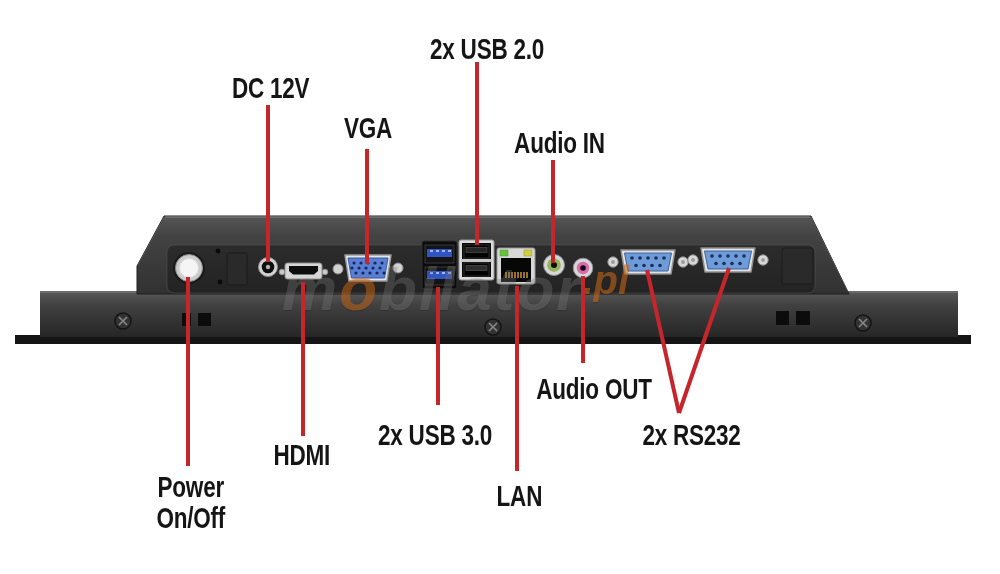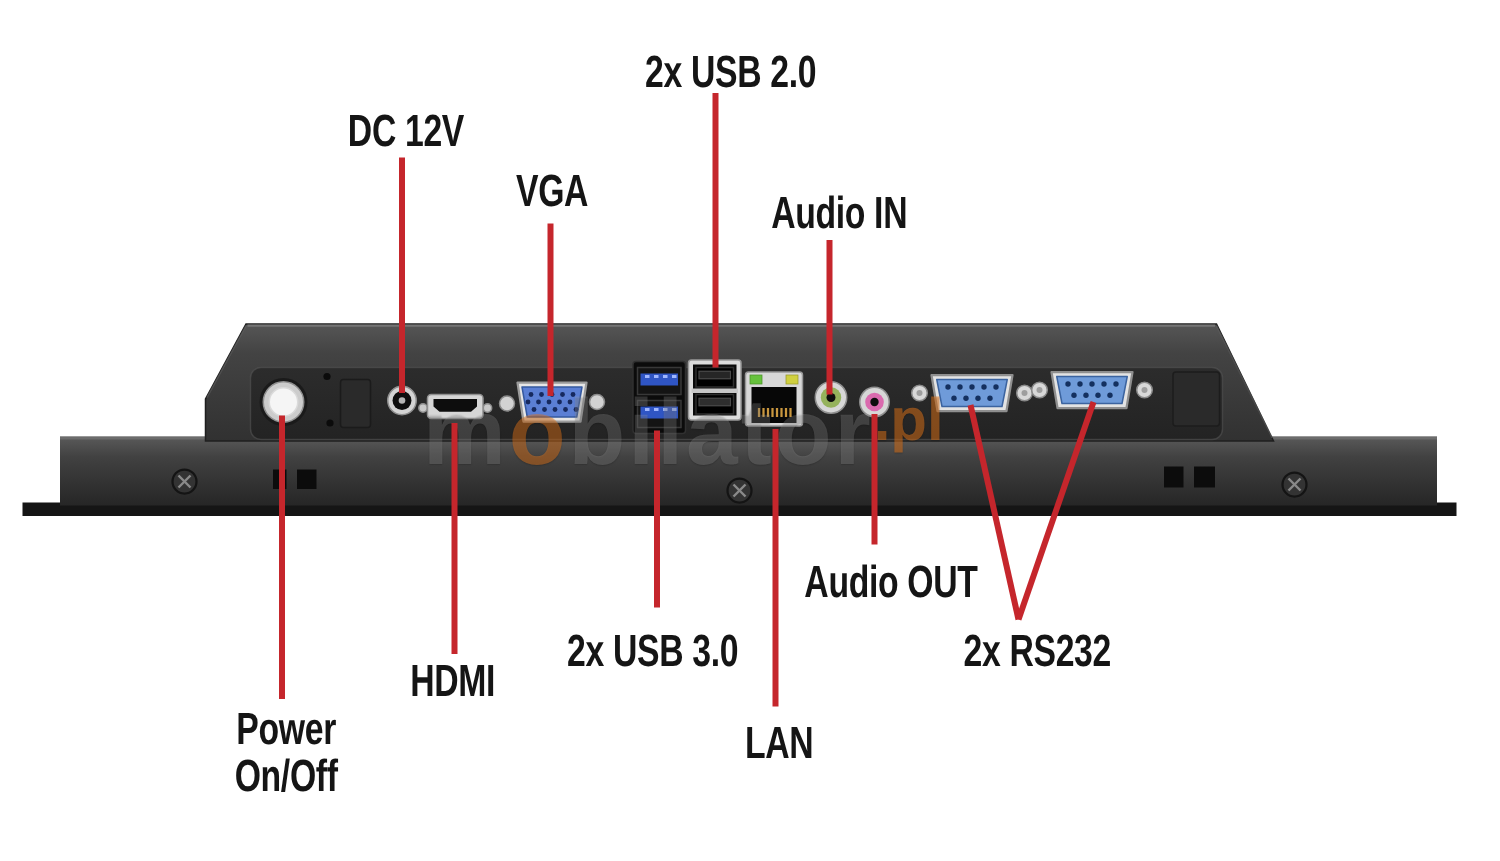--- a/index.html
+++ b/index.html
@@ -14,21 +14,21 @@
   }
   .cond{
     white-space:nowrap;
     font-weight:bold;font-size:30px;line-height:30px;
     color:#151515;letter-spacing:-0.3px;
     transform:scaleX(0.75);transform-origin:center top;
   }
   .ln{display:block;text-align:center;line-height:31px;}
   .watermark{
     position:absolute;left:282px;top:258px;
-    font-weight:bold;font-size:62px;line-height:62px;
+    font-weight:bold;font-style:italic;font-size:62px;line-height:62px;
     letter-spacing:2px;white-space:nowrap;
     color:rgba(190,190,190,0.22);
     text-shadow:0 1px 1px rgba(0,0,0,0.18);
     pointer-events:none;
   }
   .wm-accent{color:rgba(232,120,26,0.45);}
   .wm-suffix{
     color:rgba(232,120,26,0.50);
     font-size:40px;position:relative;top:-16px;letter-spacing:0;
   }

